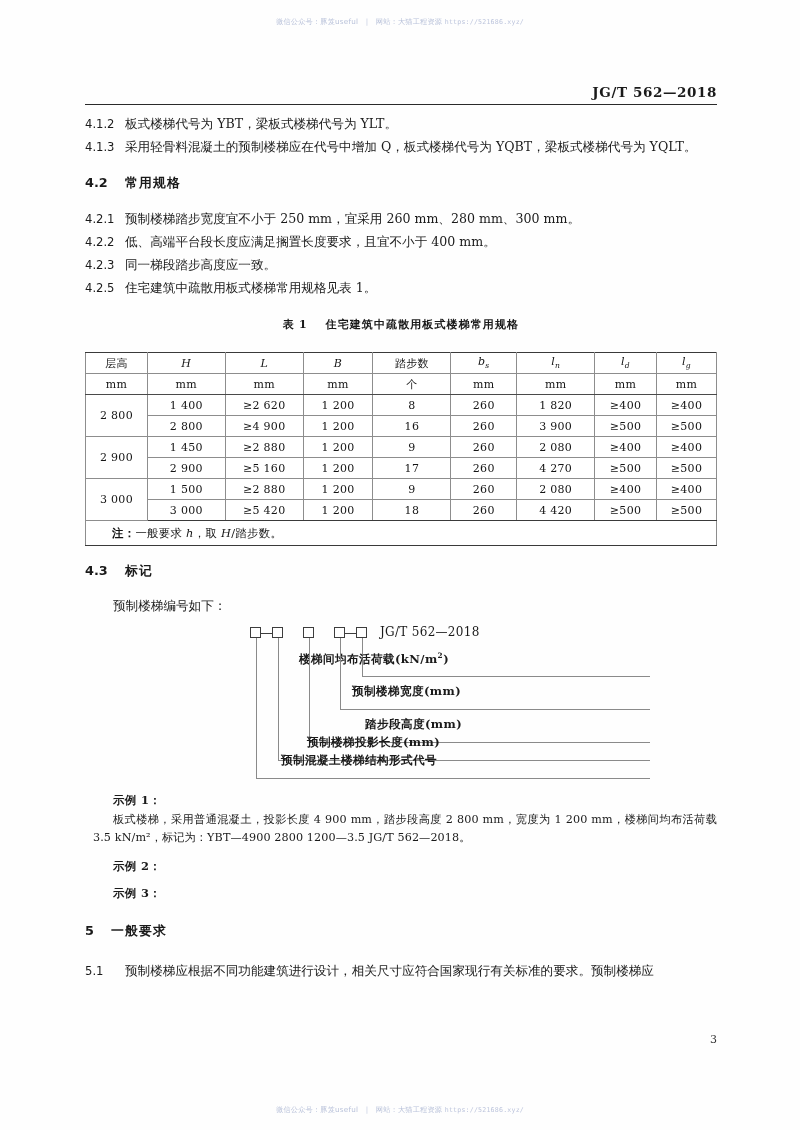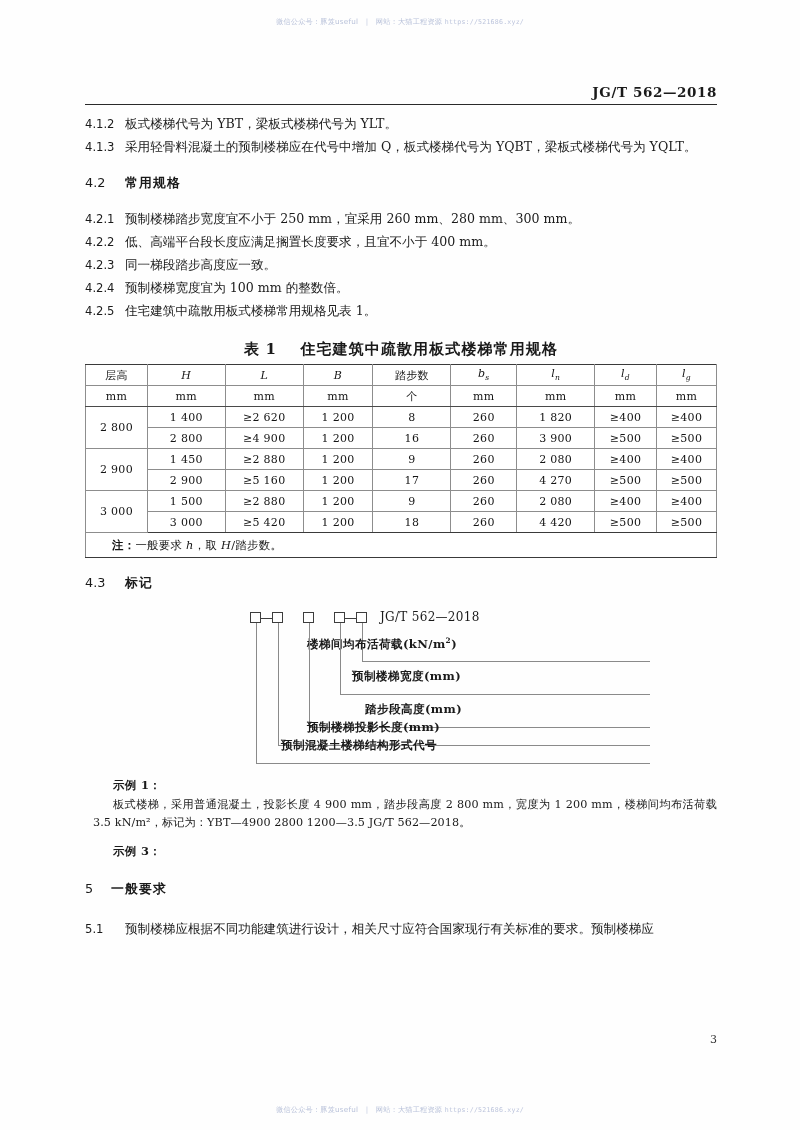--- a/index.html
+++ b/index.html
@@ -74,29 +74,29 @@
     font-size: 11.6px;
   }
   .para .hang { display: inline; }
 
   h2.sec {
     font-size: 12.8px;
     font-weight: bold;
     margin: 17px 0 16px 0;
     font-family: "DejaVu Sans", "Liberation Sans", sans-serif;
   }
-  h2.sec .snum { display: inline-block; min-width: 40px; font-weight: normal; }
+  h2.sec .snum { display: inline-block; min-width: 40px; font-weight: bold; }
   h2.sec .stitle { letter-spacing: 1.2px; }
 
   
   .tbl-cap {
     text-align: center;
     font-weight: bold;
-    font-size: 15px;
-    margin: 18px 0 5px 0;
+    font-size: 11px;
+    margin: 18px 0 20px 0;
     letter-spacing: .7px;
   }
   .tbl-cap .cn { letter-spacing: 1.1px; }
   table.spec {
     border-collapse: collapse;
     width: 632px;
     margin: 0;
     font-size: 11px;
     background: #fff;
     border-radius: 6px;
@@ -230,23 +230,20 @@
     </h2>
 
     <p class="para">
       <span class="num">4.2.1</span><span class="hang">预制楼梯踏步宽度宜不小于 250 mm，宜采用 260 mm、280 mm、300 mm。</span>
     </p>
     <p class="para">
       <span class="num">4.2.2</span><span class="hang">低、高端平台段长度应满足搁置长度要求，且宜不小于 400 mm。</span>
     </p>
     <p class="para">
       <span class="num">4.2.3</span><span class="hang">同一梯段踏步高度应一致。</span>
-    </p>
-    <p class="para">
-      <span class="num">4.2.4</span><span class="hang">预制楼梯宽度宜为 100 mm 的整数倍。</span>
     </p>
     <p class="para">
       <span class="num">4.2.5</span><span class="hang">住宅建筑中疏散用板式楼梯常用规格见表 1。</span>
     </p>
 
     <div class="tbl-cap">
       <span>表 1</span>
       &nbsp;&nbsp;
       <span class="cn">住宅建筑中疏散用板式楼梯常用规格</span>
     </div>
@@ -356,36 +353,37 @@
         <tr class="note-row">
           <td colspan="9"><b>注：</b><span>一般要求 </span><span class="ital">h</span><span>，取 </span><span class="ital">H</span><span>/踏步数。</span></td>
         </tr>
       </tbody>
     </table>
 
     <h2 class="sec">
       <span class="snum">4.3</span><span class="stitle">标记</span>
     </h2>
 
+    <div class="diagram-intro">预制楼梯编号如下：</div>
 
     <div class="diagram">
 
       <div class="box" style="left:165px; top:4px;"></div>
       <div class="dash" style="left:176px; top:9.5px; width:11px;"></div>
       <div class="box" style="left:187px; top:4px;"></div>
       <div class="box" style="left:218px; top:4px;"></div>
       <div class="box" style="left:249px; top:4px;"></div>
       <div class="dash" style="left:260px; top:9.5px; width:11px;"></div>
       <div class="box" style="left:271px; top:4px;"></div>
 
       <div class="dtitle" style="left:295px; top:2px;">JG/T 562—2018</div>
 
       <div class="stem" style="left:276.5px; top:15px; height:38px;"></div>
       <div class="runner" style="left:276.5px; top:53px; width:288px;"></div>
-      <div class="dlabel bold" style="left:222px; top:28px;text-align:center;"><span>楼梯间均布活荷载(kN/m</span><sup class="sq">2</sup><span>)</span></div>
+      <div class="dlabel bold" style="left:214px; top:28px;text-align:center;"><span>楼梯间均布活荷载(kN/m</span><sup class="sq">2</sup><span>)</span></div>
 
       <div class="stem" style="left:254.5px; top:15px; height:71px;"></div>
       <div class="runner" style="left:254.5px; top:86px; width:310px;"></div>
       <div class="dlabel bold" style="left:267px; top:61px;">预制楼梯宽度(mm)</div>
 
       <div class="stem" style="left:223.5px; top:15px; height:104px;"></div>
       <div class="runner" style="left:223.5px; top:119px; width:341px;"></div>
       <div class="dlabel bold" style="left:280px; top:94px;">踏步段高度(mm)</div>
 
       <div class="stem" style="left:192.5px; top:15px; height:122px;"></div>
@@ -393,20 +391,21 @@
       <div class="dlabel bold" style="left:222px; top:112px;">预制楼梯投影长度(mm)</div>
 
       <div class="stem" style="left:170.5px; top:15px; height:140px;"></div>
       <div class="runner" style="left:170.5px; top:155px; width:394px;"></div>
       <div class="dlabel bold" style="left:196px; top:130px;">预制混凝土楼梯结构形式代号</div>
     </div>
 
     <div class="ex-title">示例 1：</div>
     <div class="ex-body">板式楼梯，采用普通混凝土，投影长度 4 900 mm，踏步段高度 2 800 mm，宽度为 1 200 mm，楼梯间均布活荷载 3.5 kN/m²，标记为：YBT—4900 2800 1200—3.5 JG/T 562—2018。</div>
 
+    <div class="ex-title">示例 2：</div>
 
     <div class="ex-title">示例 3：</div>
 
     <h2 class="sec" style="margin-top:22px; margin-bottom:20px;">
       <span class="snum" style="min-width:26px;">5</span><span class="stitle">一般要求</span>
     </h2>
 
     <p class="para">
       <span class="num">5.1</span><span class="hang">预制楼梯应根据不同功能建筑进行设计，相关尺寸应符合国家现行有关标准的要求。预制楼梯应</span>
     </p>

